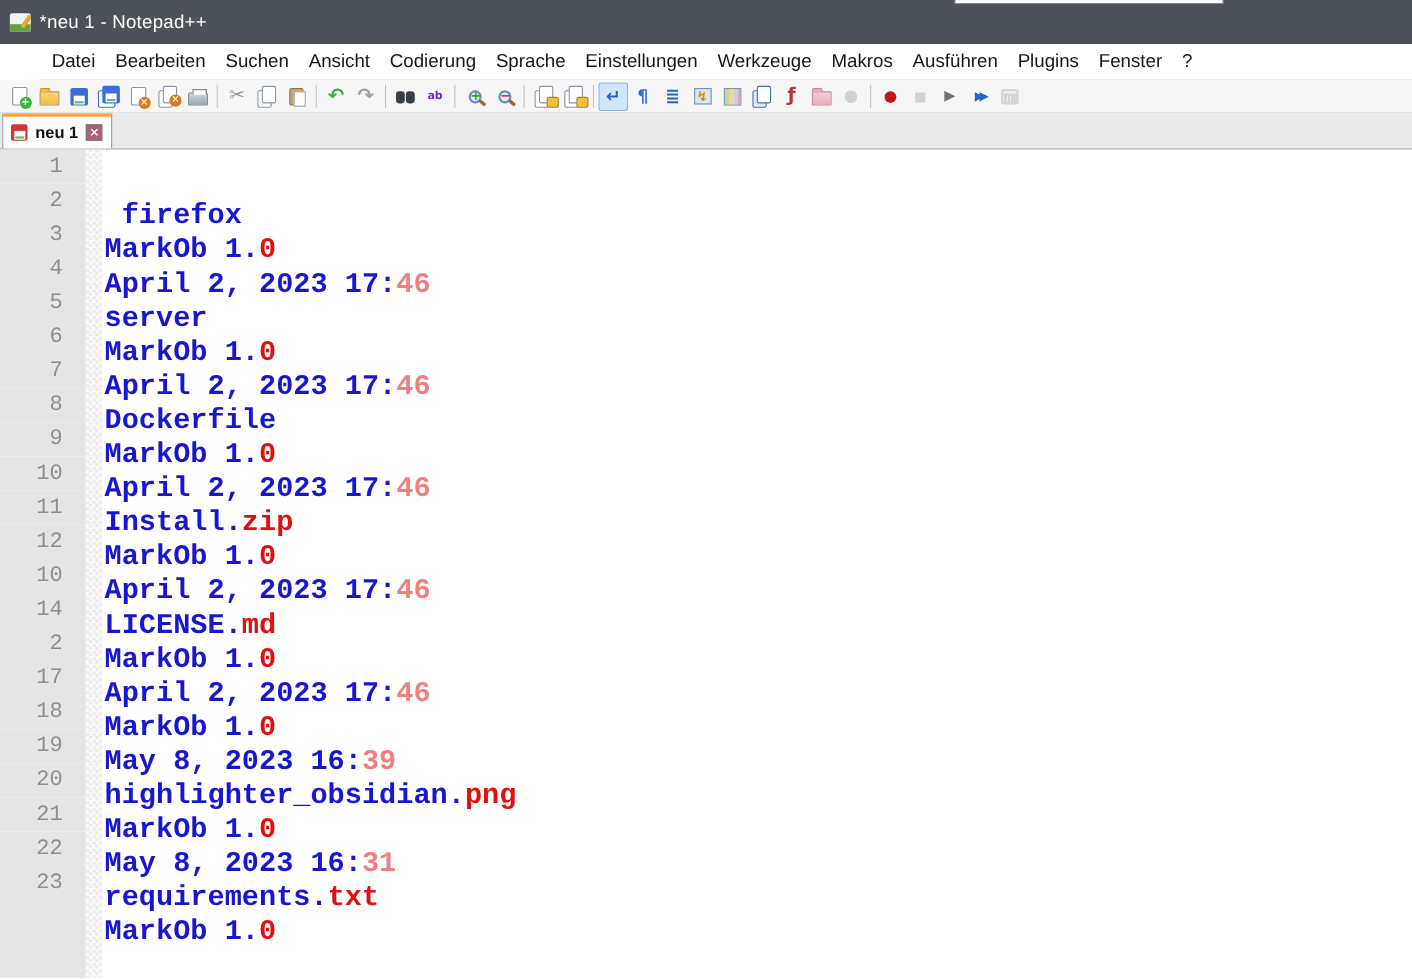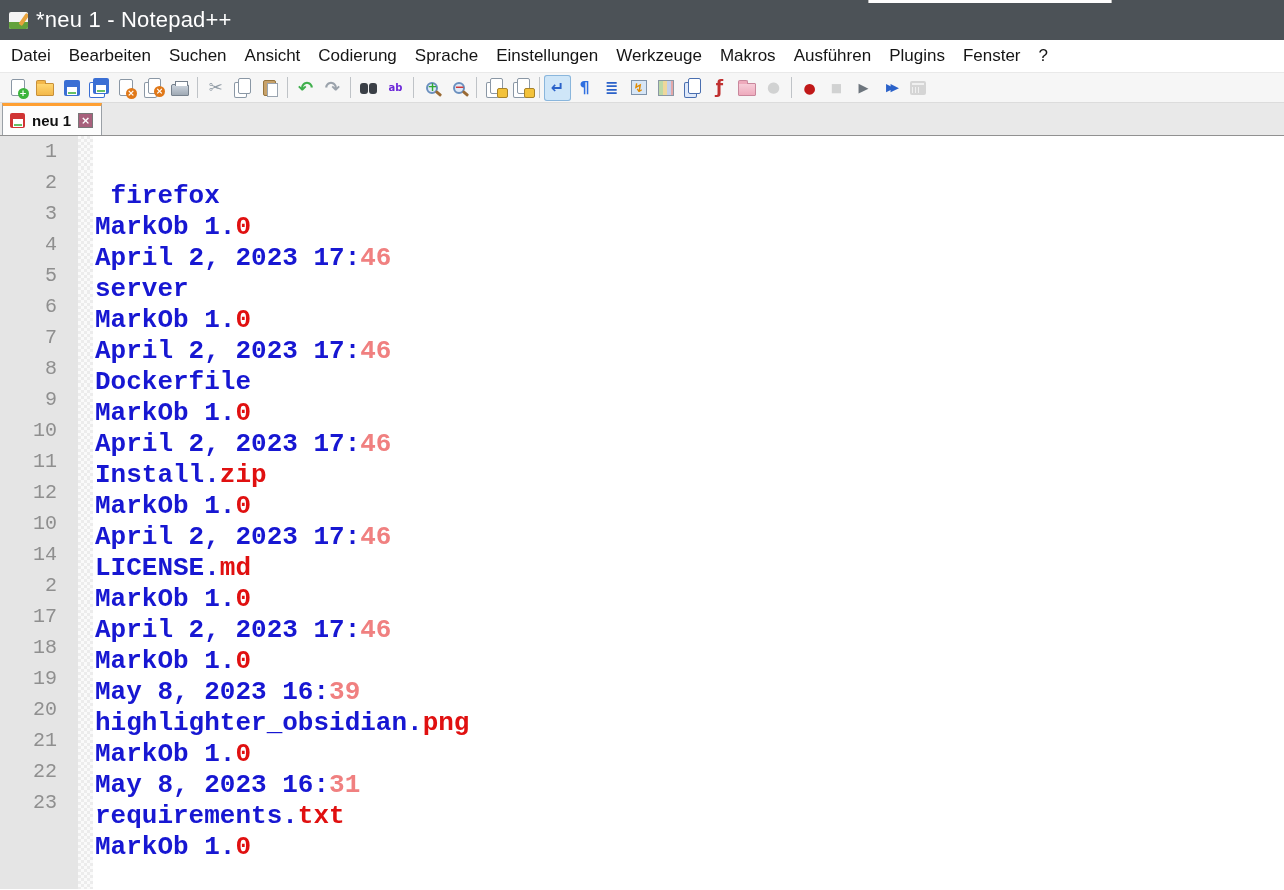--- a/index.html
+++ b/index.html
@@ -3,31 +3,31 @@
 <meta charset="utf-8">
 <style>
   * { margin:0; padding:0; box-sizing:border-box; }
   html,body { width:1284px; height:890px; overflow:hidden; background:#fff;
               font-family:"Liberation Sans", sans-serif; }
   #window { position:relative; width:1284px; height:890px; background:#fff; }
 
   
   .titlebar { height:40px; background:var(--titlebar_bg); display:flex; align-items:center;
               padding-left:9px; position:relative; }
-  .titlebar .title { color:#fff; font-size:22px; margin-left:8px; letter-spacing:.2px; }
+  .titlebar .title { color:#fff; font-size:17px; margin-left:8px; letter-spacing:.2px; }
   .np-icon { width:19px; height:17px; background:#f4f4f4; border-radius:2px; position:relative; overflow:hidden; }
   .np-icon::before { content:""; position:absolute; left:0; bottom:0; width:100%; height:7px; background:#63a23c; }
   .np-icon::after { content:""; position:absolute; right:2px; top:1px; width:4px; height:13px;
                     background:#e8a33d; transform:rotate(35deg); border-radius:1px; }
   .top-notch { position:absolute; left:868px; top:0; width:244px; height:3px; background:#fdfdfd;
                border-left:1px solid #bbb; border-right:1px solid #bbb; }
 
   
   .menubar { height:33px; background:#fff; display:flex; align-items:center; padding-left:2px;
-             border-bottom:1px solid #e9e9e9; }
+             border-bottom:1px solid #e9e9e9;margin-left:36px; }
   .menu-item { font-size:17px; color:#151515; padding:0 9px; height:100%; display:flex; align-items:center; cursor:default; }
 
   
   .toolbar { height:30px; background:#f6f6f6; border-bottom:1px solid #dcdcdc;
              display:flex; align-items:center; padding-left:4px; }
   .tbtn { width:27px; height:26px; display:flex; align-items:center; justify-content:center;
           border-radius:3px; position:relative; flex:0 0 auto; }
   .tbtn.active { background:#cfe6f8; box-shadow:inset 0 0 0 1px #8ab6dc; }
   .tbtn.disabled { opacity:.42; filter:grayscale(.9); }
   .tsep { width:1px; height:21px; background:#bfc3c7; margin:0 4px; flex:0 0 auto; }

